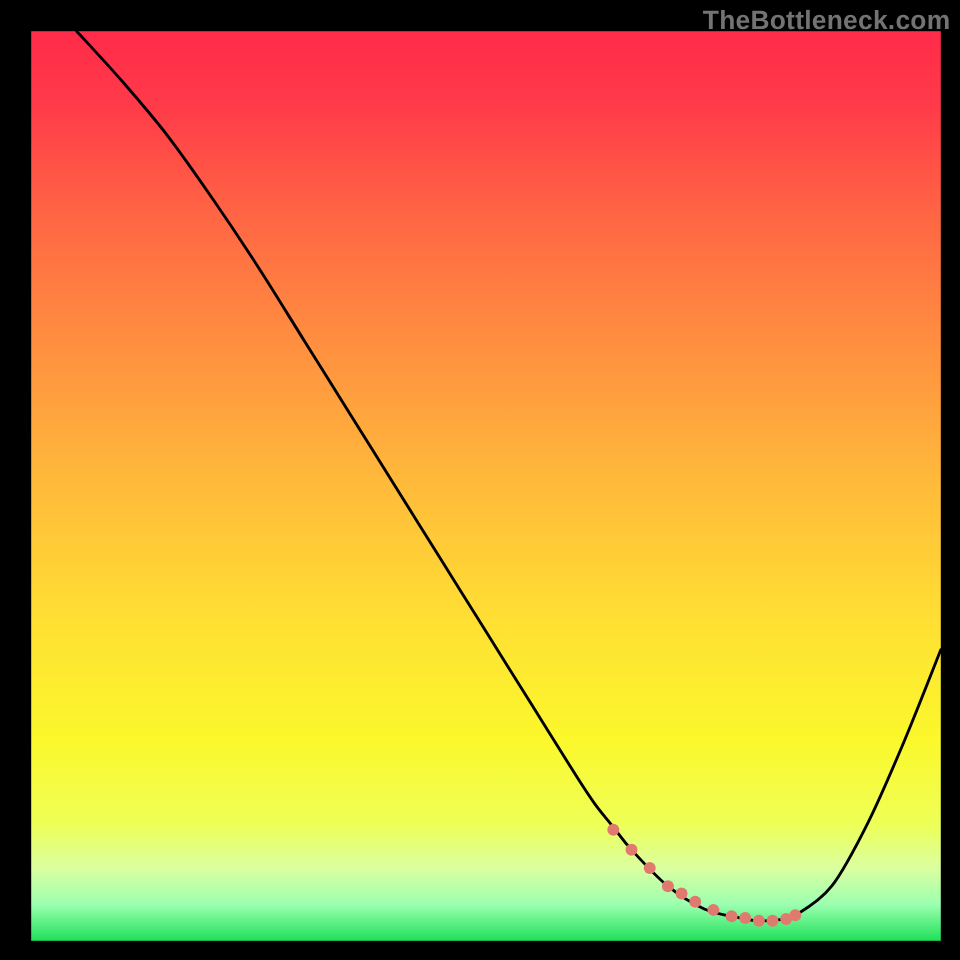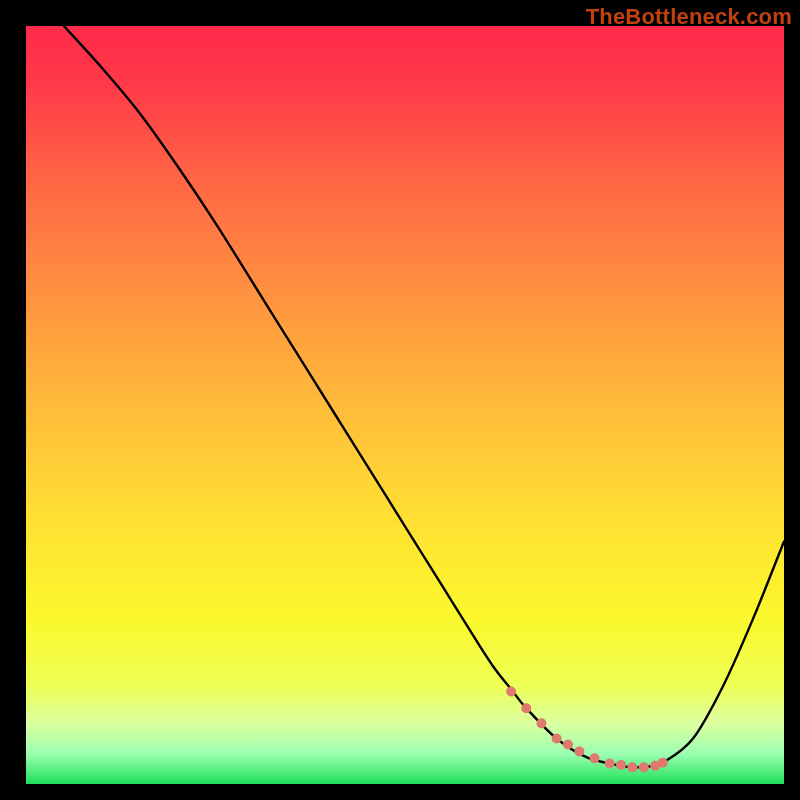--- a/index.html
+++ b/index.html
@@ -15,21 +15,21 @@
     width: 800px;
     height: 800px;
   }
   .watermark {
     position: absolute;
     top: 4px;
     right: 8px;
     font-family: Arial, Helvetica, sans-serif;
     font-size: 22px;
     font-weight: bold;
-    color: #c2410c;
+    color: #737373;
     z-index: 10;
     letter-spacing: 0.2px;
   }
   svg.plot {
     position: absolute;
     left: 0;
     top: 0;
     width: 800px;
     height: 800px;
   }

